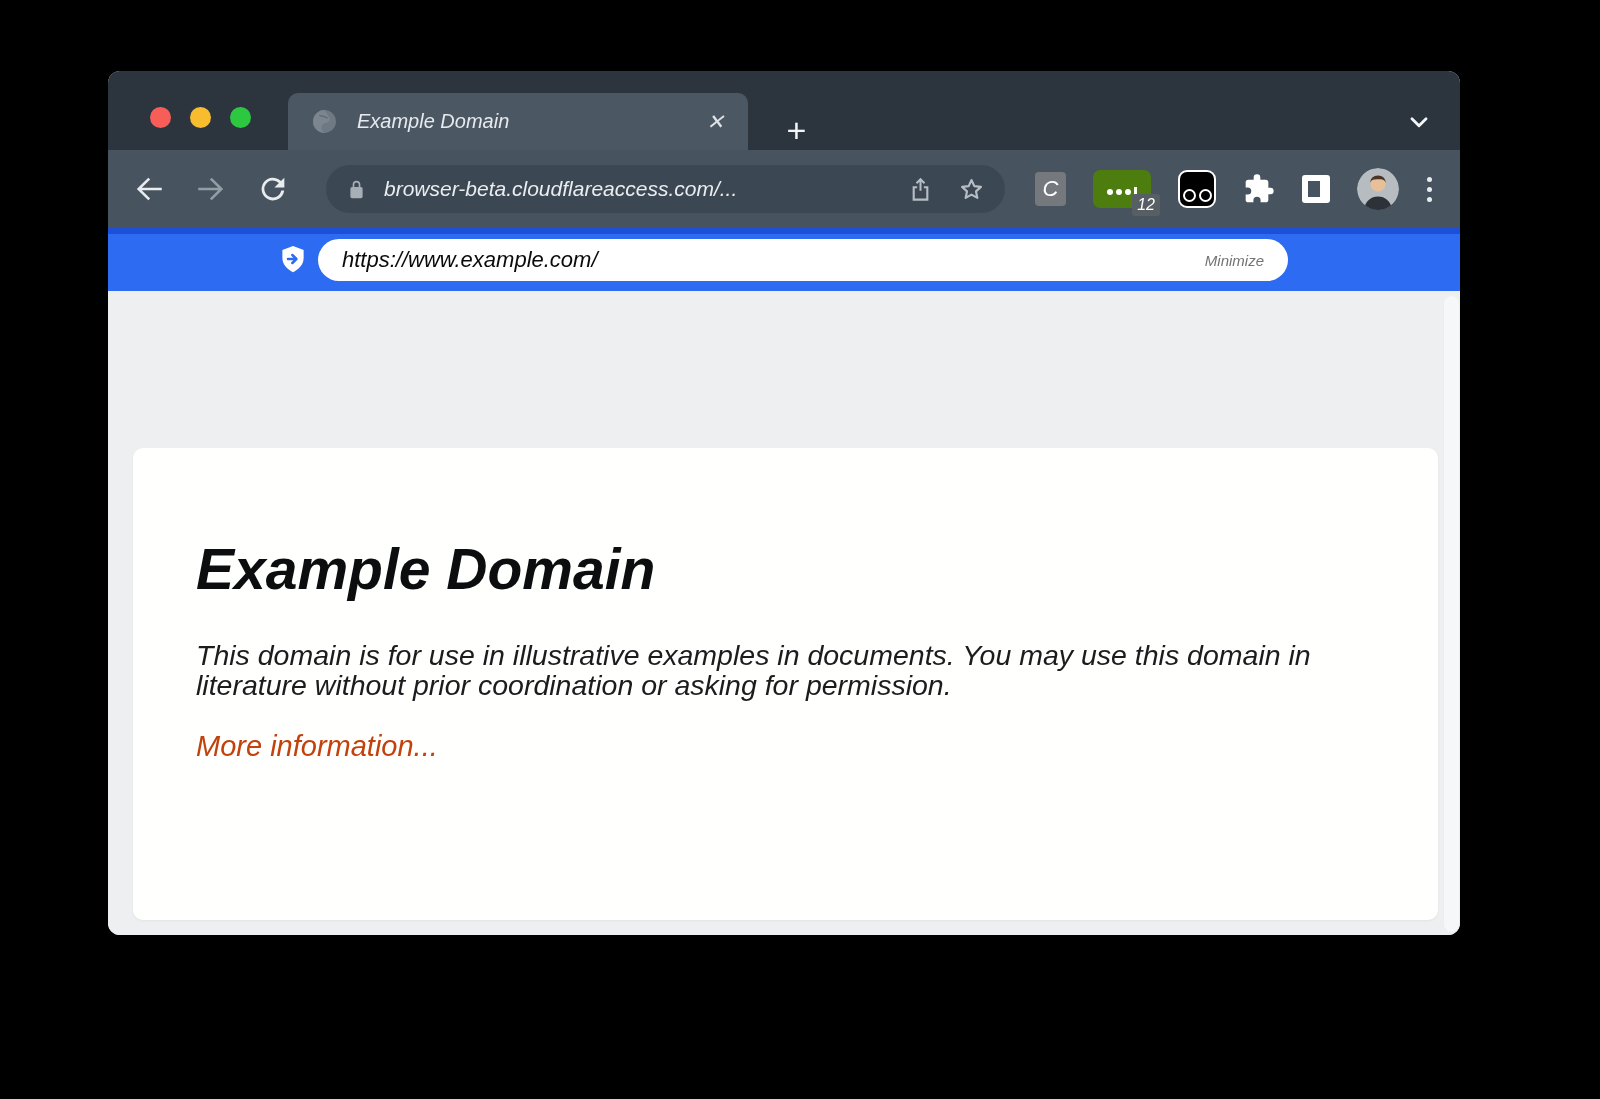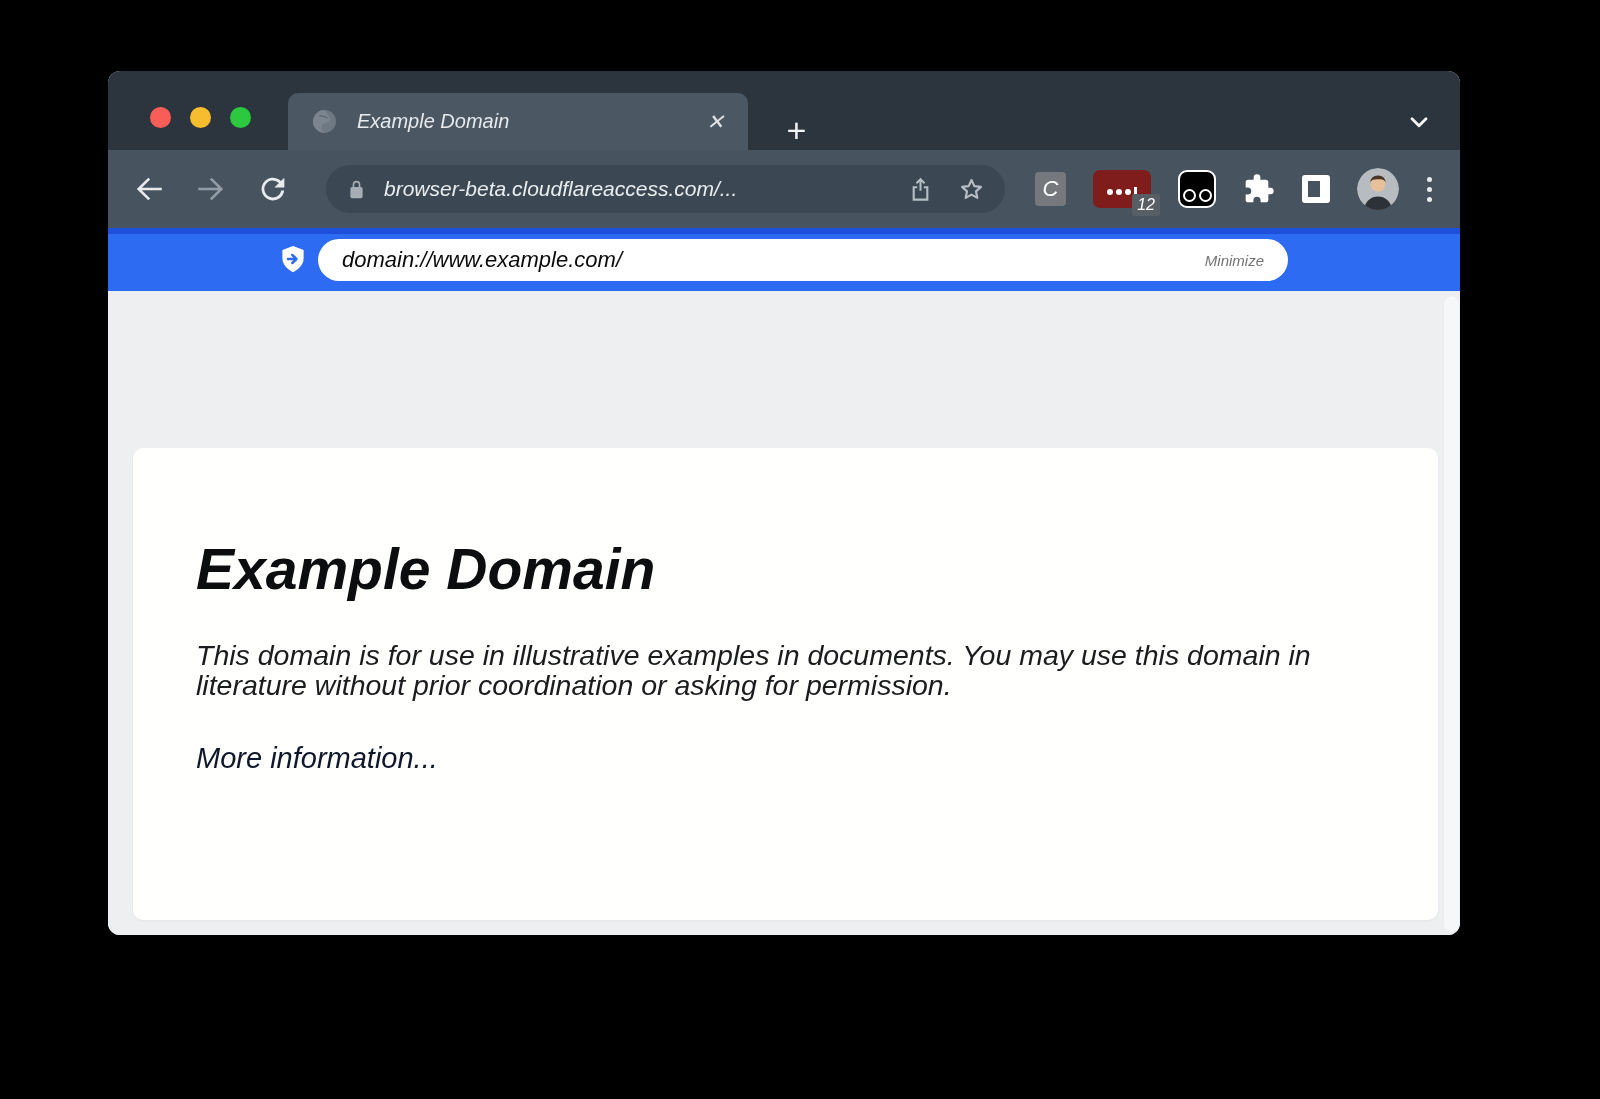--- a/index.html
+++ b/index.html
@@ -36,21 +36,21 @@
   .omnibox { display:flex; align-items:center; width:685px; height:48px;
              background:#3b4752; border-radius:24px; padding:0 20px; margin-left:8px; }
   .omnibox .lock { width:21px; height:21px; flex:0 0 auto; }
   .omnibox .url { margin-left:17px; color:#eaedef; font-size:21px; font-weight:500;
                   flex:1; white-space:nowrap; overflow:hidden; }
   .omnibox .obtn { width:27px; height:27px; margin-left:24px; flex:0 0 auto; }
 
   .ext-cluster { display:flex; align-items:center; margin-left:30px; gap:27px; }
   .extC { width:31px; height:34px; background:#75797d; border-radius:4px; color:#fff;
           font-size:22px; font-weight:500; display:flex; align-items:center; justify-content:center; }
-  .extRed { position:relative; width:58px; height:38px; background:#7f1d1d; border-radius:7px;
+  .extRed { position:relative; width:58px; height:38px; background:#4d7c0f; border-radius:7px;
             display:flex; align-items:flex-end; justify-content:center; padding-bottom:13px; gap:3px; }
   .extRed .dot { width:6px; height:6px; border-radius:50%; background:#fff; }
   .extRed .bar { width:3px; height:9px; background:#fff; margin-bottom:-1px; }
   .badge { position:absolute; right:-9px; bottom:-8px; background:#585f64; color:#fff;
            font-size:16px; padding:2px 5px; border-radius:3px; }
   .extBlack { width:38px; height:38px; background:#000; border:2px solid #fff; border-radius:9px;
               display:flex; align-items:flex-end; justify-content:center; gap:3px; padding-bottom:4px; }
   .extBlack .ring { width:13px; height:13px; border:2.5px solid #fff; border-radius:50%; }
   .icon32 { width:32px; height:32px; }
   .panel-icon { width:28px; height:28px; background:#fff; border-radius:3px; position:relative; }
@@ -71,21 +71,21 @@
   
   .viewport { position:relative; height:644px; background:#edeff1; }
   .vscrollbar { position:absolute; right:1px; top:5px; bottom:3px; width:16px;
                 background:#f6f7f9; border-radius:8px; box-shadow:inset 1px 0 0 rgba(0,0,0,0.04); }
 
   .card { position:absolute; left:25px; top:157px; width:1305px; height:472px;
           background:#fffffe; border-radius:10px; box-shadow:0 1px 3px rgba(0,0,0,0.05);
           padding:88px 60px 0 63px; }
   .card h1 { font-size:57px; font-weight:700; color:#0c0d0f; letter-spacing:0; }
   .card p { margin-top:38px; font-size:28.5px; line-height:30px; color:#1b1c1e; max-width:1150px; }
-  .card a { display:inline-block; margin-top:42px; font-size:29px; color:#0f172a;
+  .card a { display:inline-block; margin-top:30px; font-size:29px; color:#c2410c;
             text-decoration:none; }
 </style>
 </head>
 <body>
 
 <div class="window">
 
   <div class="tabstrip">
     <div class="lights">
       <span class="light red"></span>
@@ -172,21 +172,21 @@
     </div>
   </div>
 
   <div class="bluebar">
     <svg class="shield" viewBox="0 0 24 24">
       <path d="M12 1.5l8.5 3.2v6.3c0 5.3-3.6 9.2-8.5 11.5C7.1 20.2 3.5 16.3 3.5 11V4.7L12 1.5z" fill="#ffffff"></path>
       <path d="M8 12h6" stroke="#2d6bf3" stroke-width="2" stroke-linecap="round"></path>
       <path d="M11.5 8.8l3.2 3.2-3.2 3.2" stroke="#2d6bf3" stroke-width="2" fill="none" stroke-linecap="round" stroke-linejoin="round"></path>
     </svg>
     <div class="iso-input">
-      <span class="iso-url">domain://www.example.com/</span>
+      <span class="iso-url">https://www.example.com/</span>
       <span class="minimize">Minimize</span>
     </div>
   </div>
 
   <div class="viewport">
     <div class="vscrollbar"></div>
 
     <div class="card">
       <h1>Example Domain</h1>
       <p>This domain is for use in illustrative examples in documents. You may use this domain in literature without prior coordination or asking for permission.</p>

